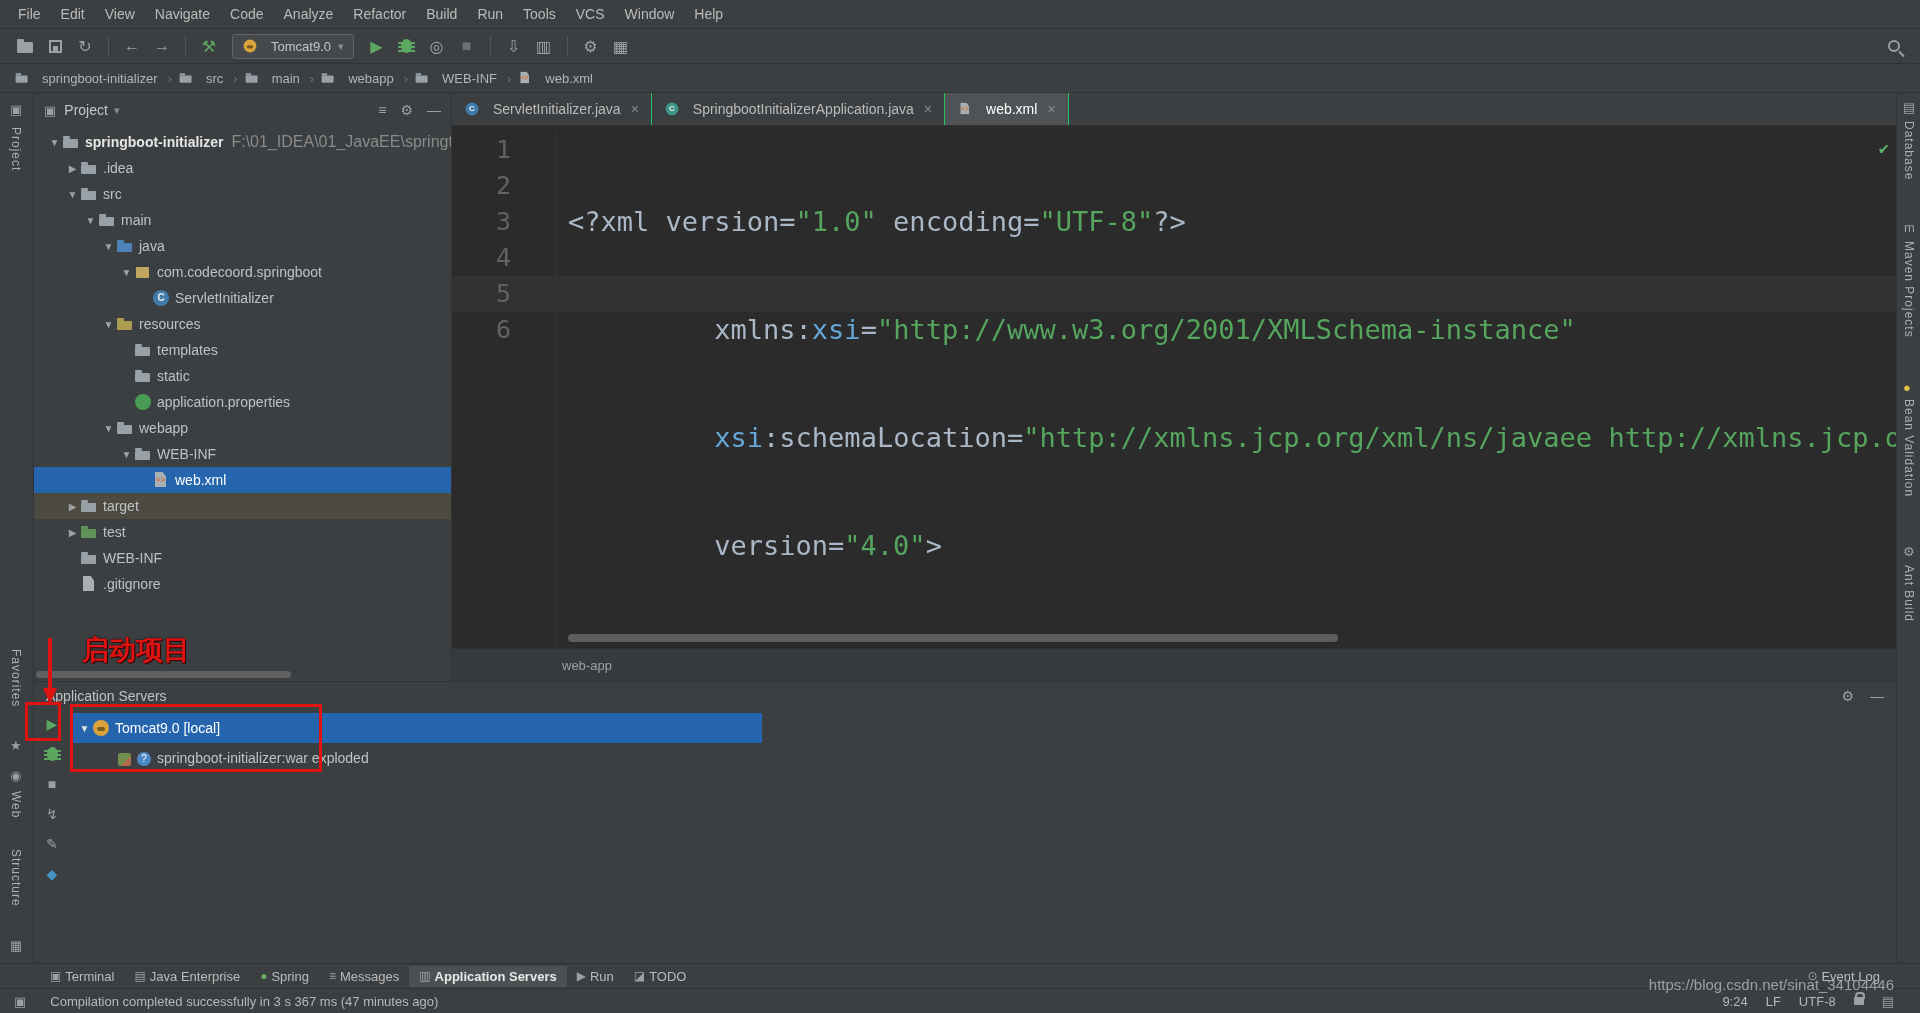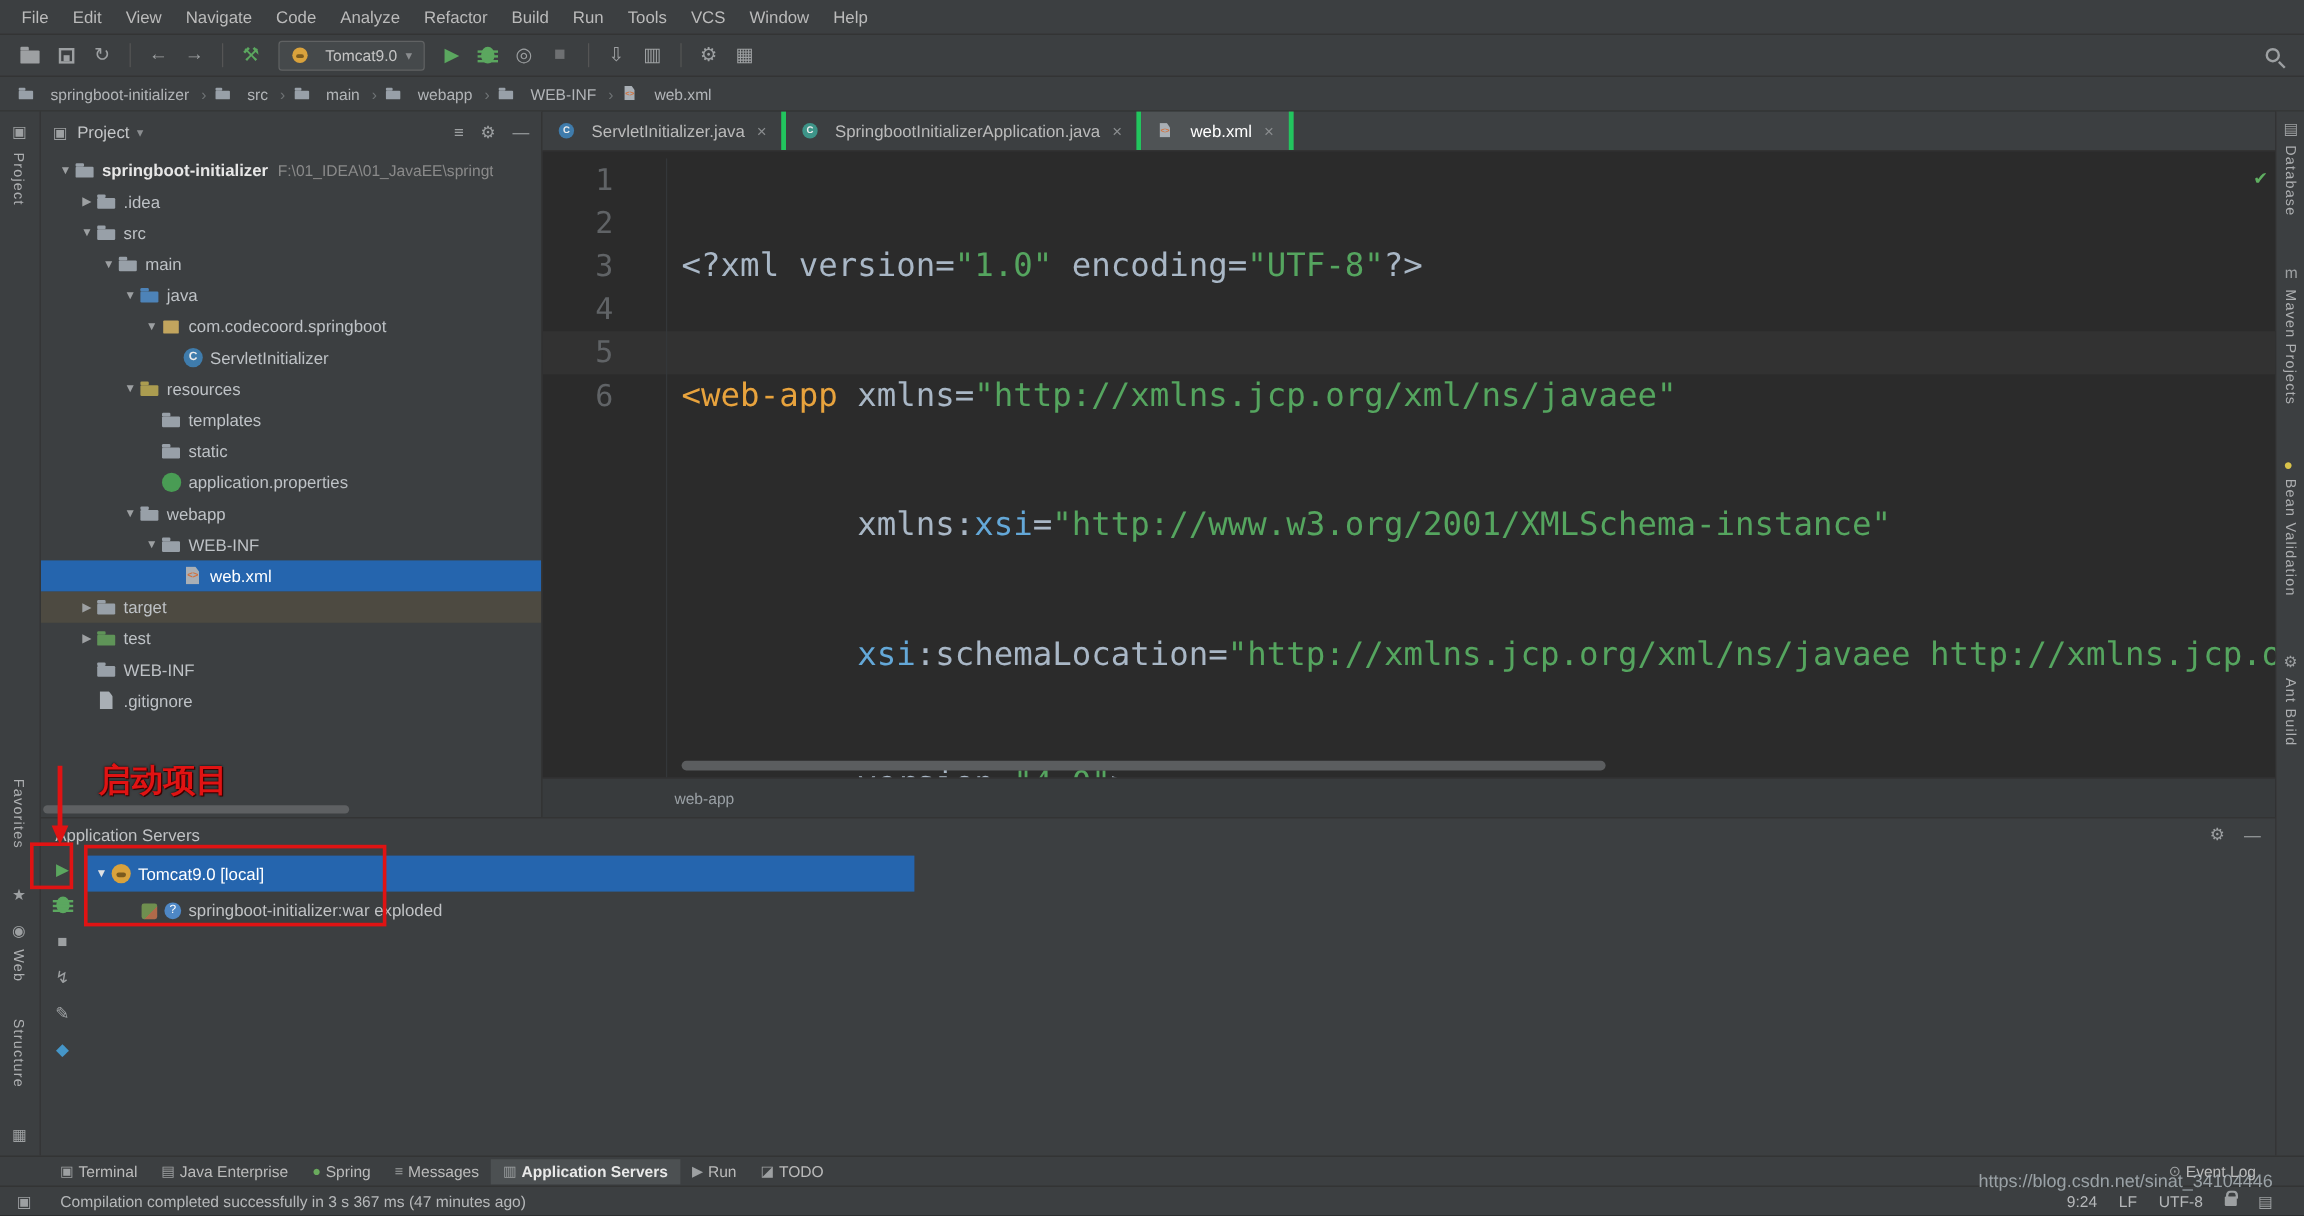--- a/index.html
+++ b/index.html
@@ -73,28 +73,28 @@
 #phead .sp{flex:1}
 #phead .hic{color:#9da0a2;font-size:14px;margin-left:14px}
 #ptree{position:absolute;top:36px;left:0;right:0;bottom:14px;overflow:hidden}
 .trow{height:26px;display:flex;align-items:center;font-size:14px;color:#bec2c6;white-space:nowrap}
 .arr{width:17px;flex:none;font-size:10px;color:#9da0a2;text-align:center}
 .arr.o::before{content:"▼"}
 .arr.c::before{content:"▶"}
 .trow.sel{background:#2565ae;color:#fff}
 .trow.hl{background:#4d4a41}
 .rootlbl{font-weight:bold;color:#e6e6e6}
-.rootpath{color:#8a8a8a;margin-left:8px;font-size:13px;overflow:hidden}
+.rootpath{color:#8a8a8a;margin-left:8px;font-size:16px;overflow:hidden}
 .l0{padding-left:12px}.l1{padding-left:30px}.l2{padding-left:48px}.l3{padding-left:66px}.l4{padding-left:84px}.l5{padding-left:102px}
 #pscroll{position:absolute;left:2px;bottom:3px;width:255px;height:7px;background:#5e6062;border-radius:4px}
 
 
 #editor{position:absolute;left:452px;top:93px;width:1444px;height:588px;background:#2b2b2b}
 #etabs{height:33px;background:#3c3f41;border-bottom:1px solid #323232;display:flex}
-.etab{display:flex;align-items:center;gap:7px;padding:0 12px;font-size:14px;color:#bbb;border-right:4px solid #22c55e;white-space:nowrap}
+.etab{display:flex;align-items:center;gap:7px;padding:0 12px;font-size:14px;color:#bbb;border-right:1px solid #22c55e;white-space:nowrap}
 .etab .tclose{color:#8a8d8f;font-size:14px;margin-left:3px}
 .etab.active{background:#4f5355;color:#fff}
 #ecode{position:absolute;top:33px;left:0;right:0;bottom:33px;overflow:hidden;font-family:"DejaVu Sans Mono","Liberation Mono",monospace;font-size:27px;line-height:36px}
 #curline{position:absolute;left:0;right:0;top:150px;height:36px;background:#323232}
 #gutter{position:absolute;top:6px;left:0;width:104px;bottom:0;border-right:1px solid #34373a}
 .gline{height:36px;text-align:right;padding-right:44px;color:#606366;font-size:25px;position:relative}
 #lines{position:absolute;top:6px;left:116px;right:0;white-space:pre}
 .cline{height:36px}
 .pln{color:#a9b7c6}.tag{color:#e8a33d}.str{color:#55a55f}.ns{color:#64a8d8}
 #echeck{position:absolute;top:4px;right:7px;color:#5faf61;font-size:17px}
@@ -376,21 +376,20 @@
       <div id="gutter">
         <div class="gline">1</div>
         <div class="gline">2</div>
         <div class="gline">3</div>
         <div class="gline">4</div>
         <div class="gline">5</div>
         <div class="gline">6</div>
       </div>
       <div id="lines">
         <div class="cline"><span class="pln">&lt;?xml version=</span><span class="str">"1.0"</span><span class="pln"> encoding=</span><span class="str">"UTF-8"</span><span class="pln">?&gt;</span></div>
-        <div class="cline"><span class="tag">&lt;web-app</span><span class="pln"> xmlns=</span><span class="str">"http://xmlns.jcp.org/xml/ns/javaee"</span></div>
         <div class="cline"><span class="pln">         xmlns:</span><span class="ns">xsi</span><span class="pln">=</span><span class="str">"http://www.w3.org/2001/XMLSchema-instance"</span></div>
         <div class="cline"><span class="pln">         </span><span class="ns">xsi</span><span class="pln">:schemaLocation=</span><span class="str">"http://xmlns.jcp.org/xml/ns/javaee http://xmlns.jcp.org/xml/ns/javaee/web-app_4_0.xsd"</span></div>
         <div class="cline"><span class="pln">         version=</span><span class="str">"4.0"</span><span class="pln">&gt;</span></div>
         
       </div>
       <span id="echeck" class="g-check"></span>
       <div id="ehscroll"></div>
     </div>
     <div id="ebread">
         <span>web-app</span>

